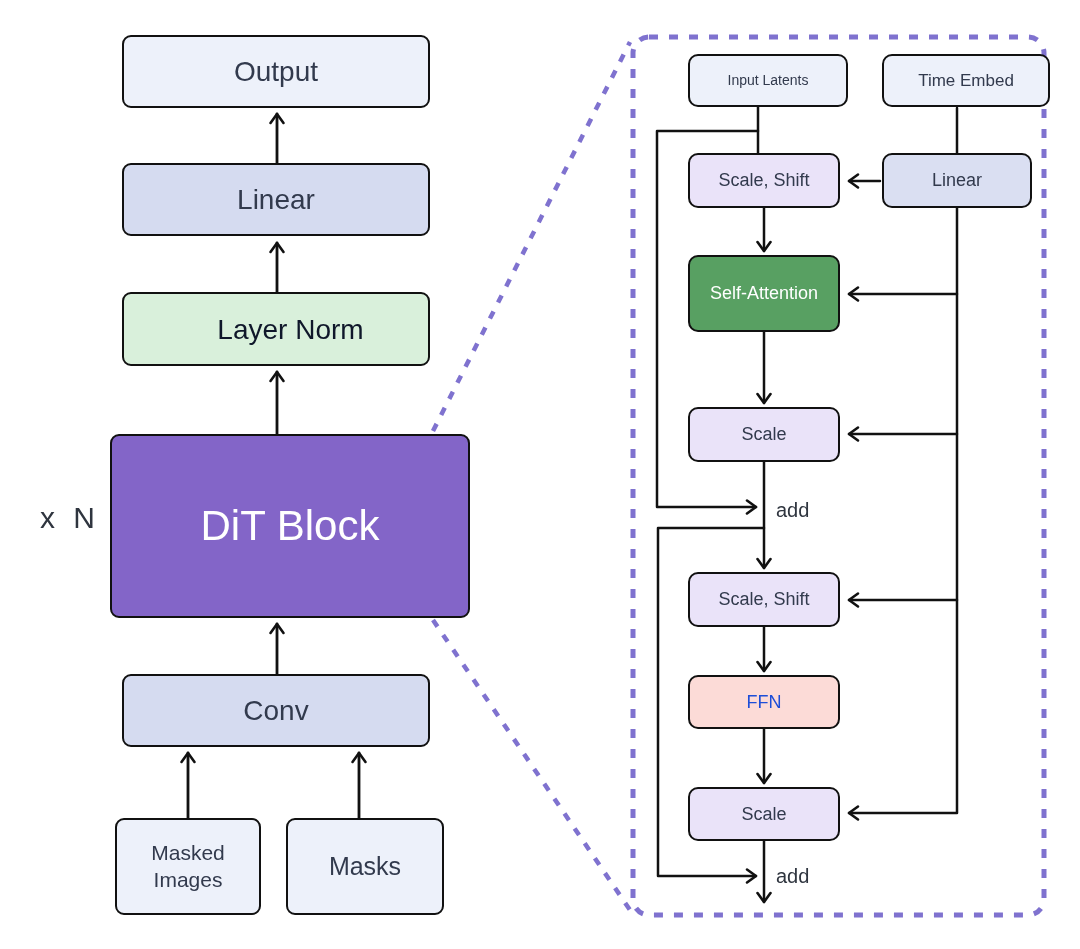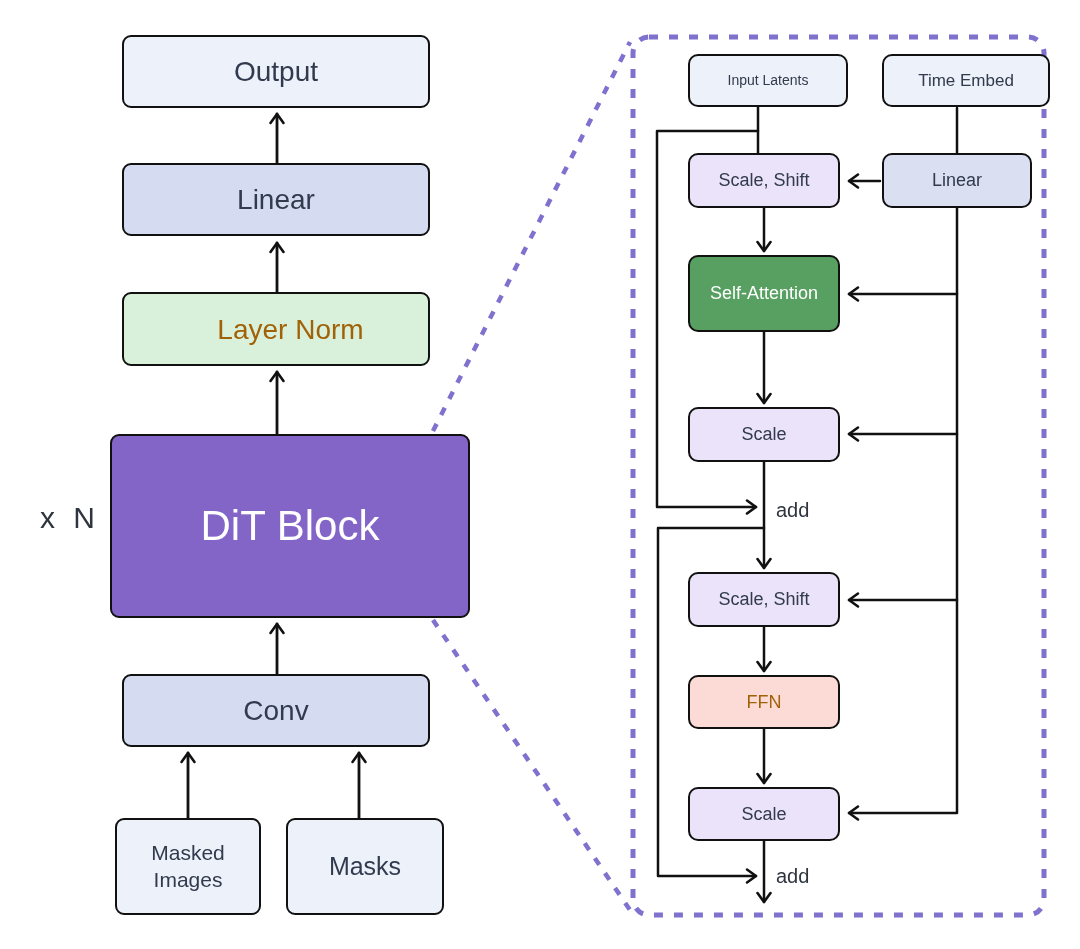--- a/index.html
+++ b/index.html
@@ -11,24 +11,24 @@
   .box{
     position:absolute;box-sizing:border-box;
     border:2.5px solid #111111;border-radius:9px;
     display:flex;align-items:center;justify-content:center;text-align:center;
     color:#323a4d;line-height:1.25;
   }
   .rp{border-radius:10px;font-size:18px;}
   .fill-pale{background:#edf1fa;}
   .fill-blue{background:#d5dbf0;}
   .fill-bluegray{background:#dadff2;}
-  .fill-greenlight{background:#d9f0db;color:#a16207;padding-left:29px;}
+  .fill-greenlight{background:#d9f0db;color:#0f172a;padding-left:29px;}
   .fill-purple{background:#8365c8;color:#ffffff;}
   .fill-lavender{background:#eae3f9;}
-  .fill-pink{background:#fcdbd7;color:#a16207;}
+  .fill-pink{background:#fcdbd7;color:#1d4ed8;}
   .fill-green{background:#58a062;color:#ffffff;}
   .lbl{position:absolute;color:#2f353f;}
   #xn{left:40px;top:501px;font-size:30px;word-spacing:10px;}
   .add-lbl{font-size:20px;transform:translateY(-50%);}
 </style>
 </head>
 <body>
 
 <div id="stage">
 

